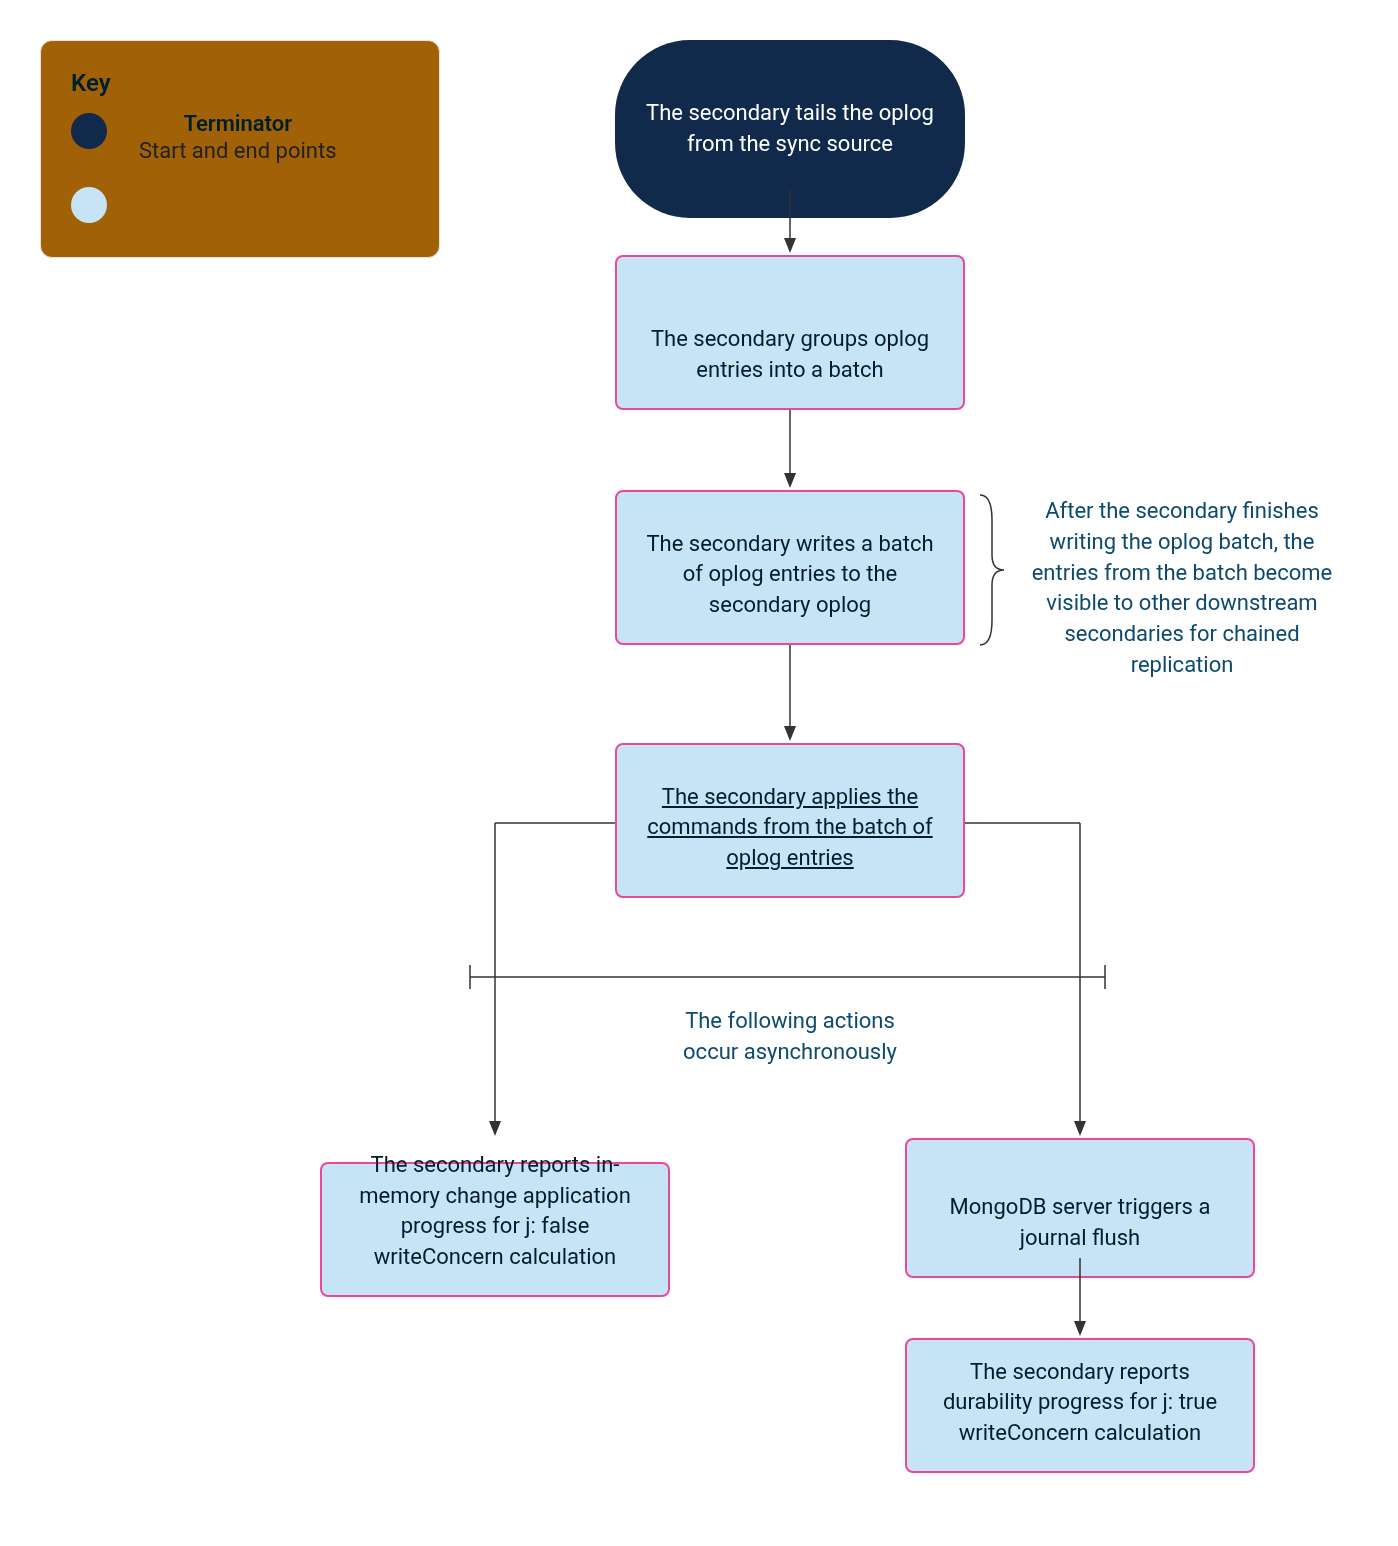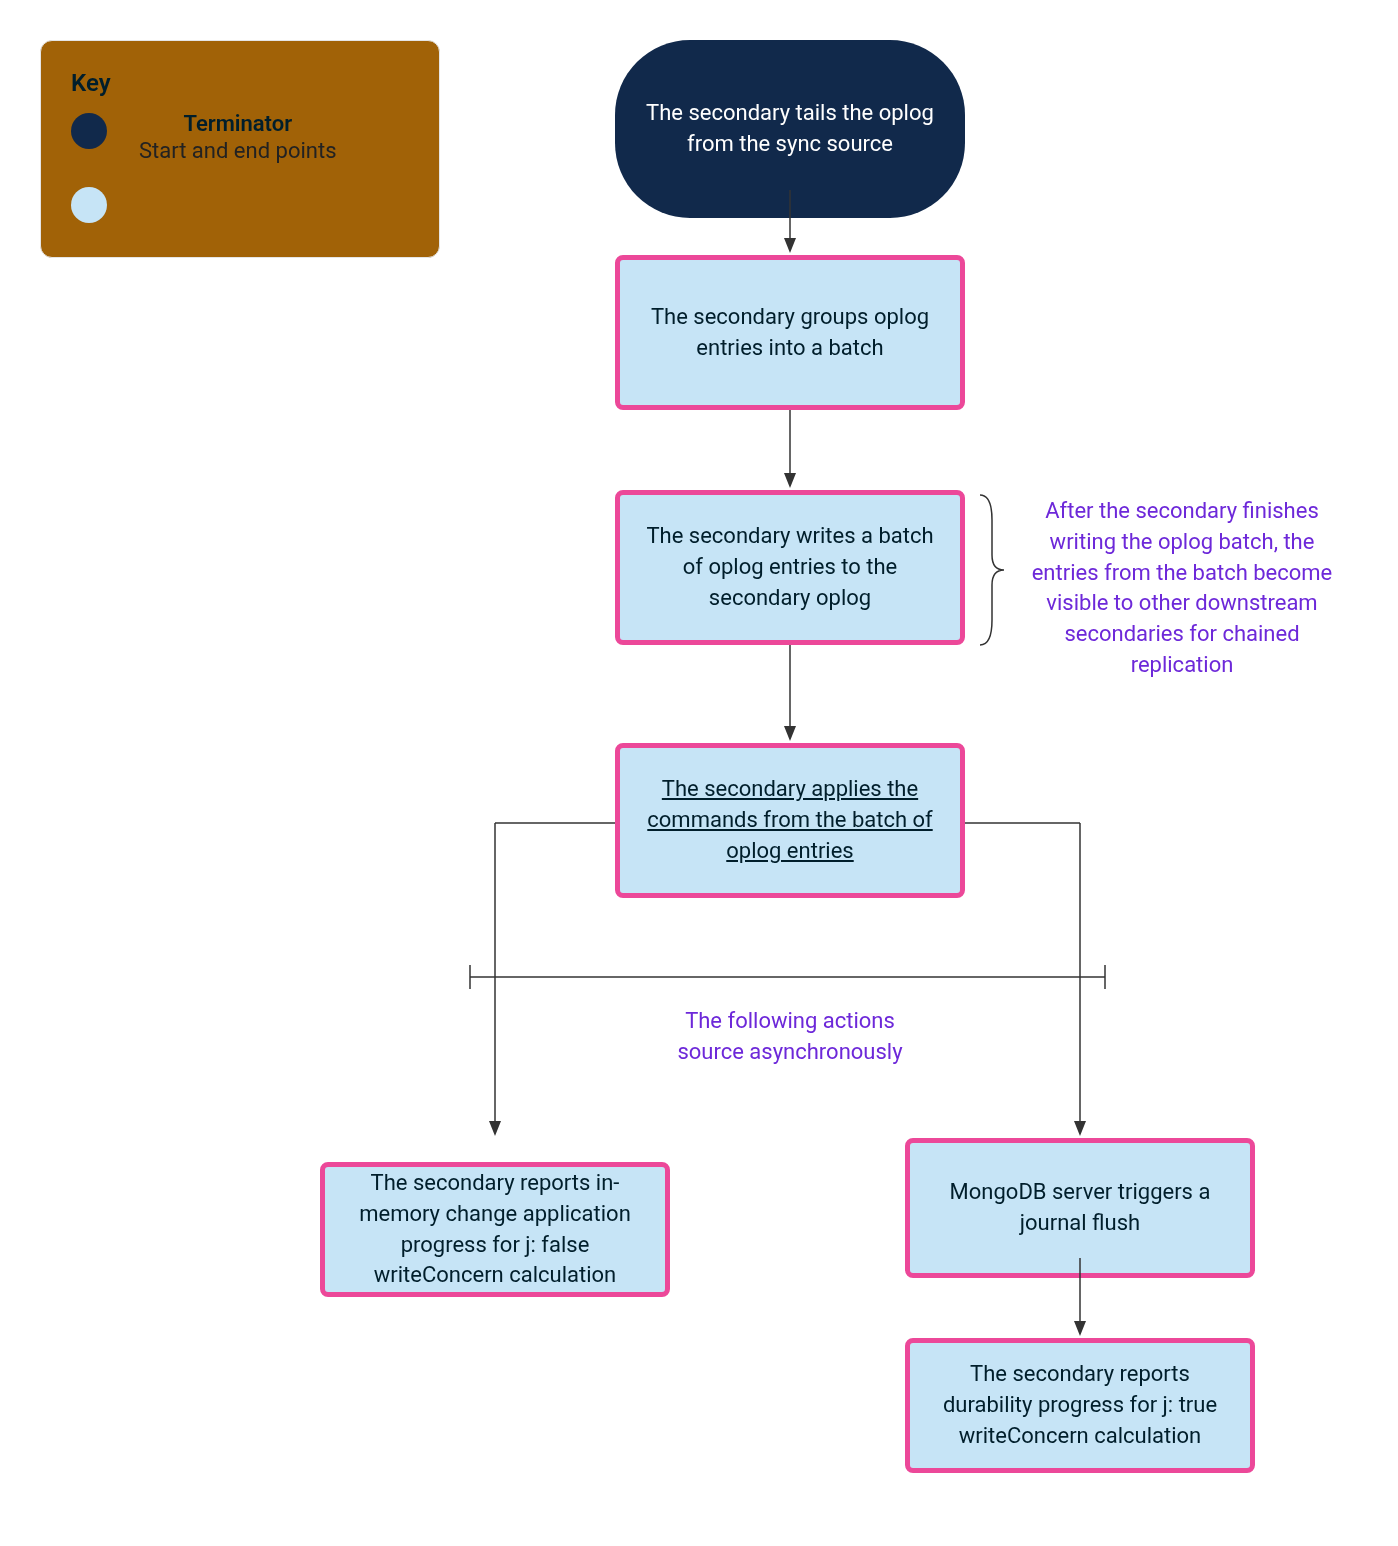--- a/index.html
+++ b/index.html
@@ -55,36 +55,36 @@
     align-items: center;
     justify-content: center;
     text-align: center;
     padding: 10px 30px;
     font-size: 22px;
     line-height: 1.4;
   }
   .process {
     position: absolute;
     width: 350px;
-    border: 5px solid #ec4899;
+    border: 2px solid #ec4899;
     background: #C6E4F6;
     border-radius: 8px;
     color: #001E2B;
     display: flex;
-    align-items: center;
+    align-items: flex-end;
     justify-content: center;
     text-align: center;
     padding: 22px 24px;
     font-size: 22px;
     line-height: 1.4;
   }
   .annotation {
     position: absolute;
     font-size: 22px;
-    color: #6d28d9;
+    color: #0c4a6e;
     line-height: 1.4;
     text-align: center;
   }
   svg.overlay {
     position: absolute;
     left: 0; top: 0;
     width: 1398px; height: 1546px;
     pointer-events: none;
   }
 </style>
@@ -132,21 +132,21 @@
 <div class="process" style="left:905px; top:1338px; height:135px;">
   <span>The secondary reports durability progress for j: true writeConcern calculation</span>
 </div>
 
 <div class="annotation" style="left:1022px; top:496px; width:320px;">
   <span>After the secondary finishes writing the oplog batch, the entries from the batch become visible to other downstream secondaries for chained replication</span>
 </div>
 
 <div class="annotation" style="left:615px; top:1006px; width:350px;">
   <div>The following actions</div>
-  <div>source asynchronously</div>
+  <div>occur asynchronously</div>
 </div>
 
 <svg class="overlay">
   <defs>
     <marker id="arrowhead" markerWidth="10" markerHeight="8" refX="8" refY="4" orient="auto">
       <polygon points="0 0, 10 4, 0 8" fill="#333333"></polygon>
     </marker>
   </defs>
 
   <line x1="790" y1="190" x2="790" y2="250" stroke="#333" stroke-width="1.5" marker-end="url(#arrowhead)"></line>

